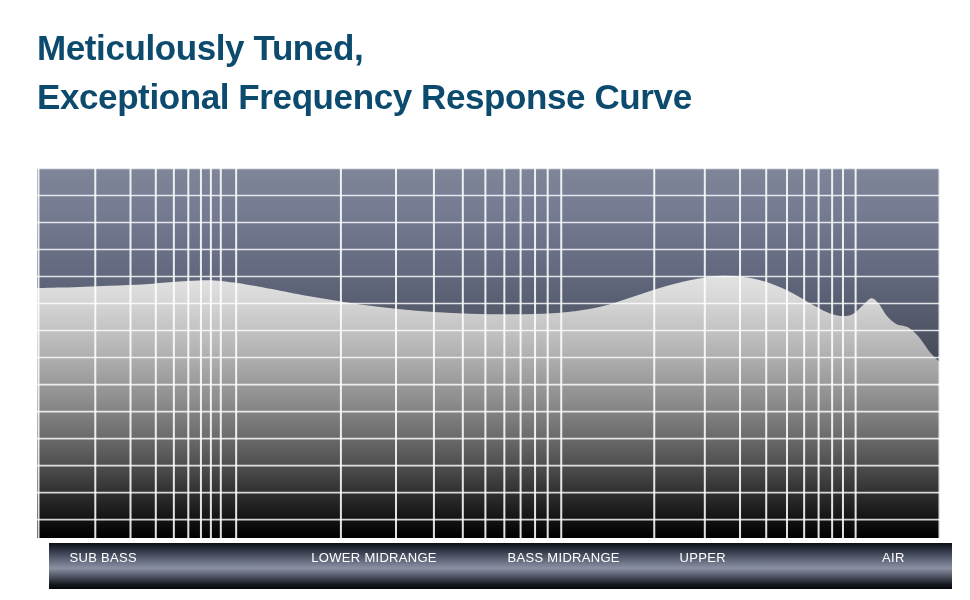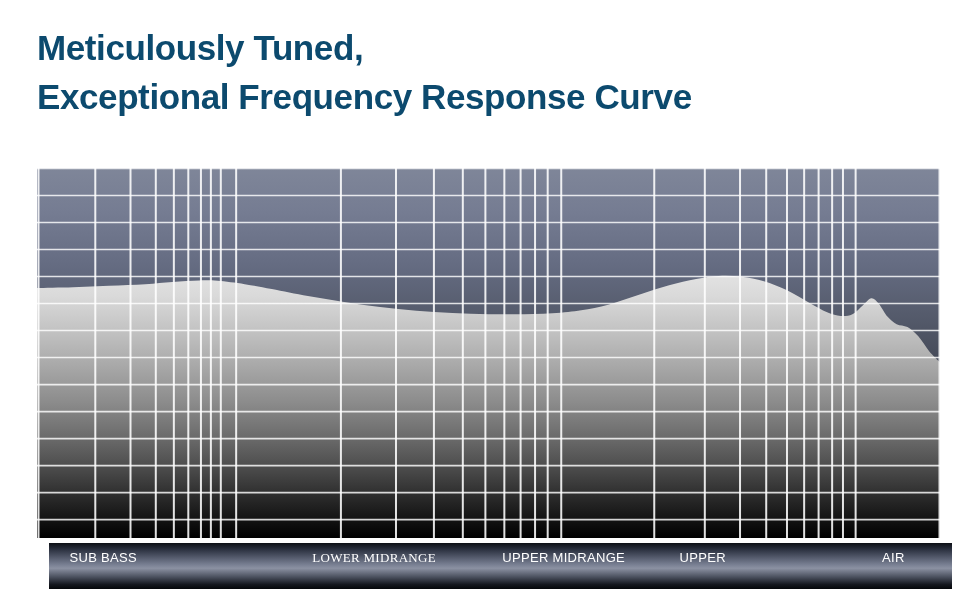--- a/index.html
+++ b/index.html
@@ -168,19 +168,19 @@
           <line x1="795.14" x2="795.14" y1="0" y2="370" stroke="#ffffff" stroke-width="2" stroke-opacity="0.88"></line>
           <line x1="805.976" x2="805.976" y1="0" y2="370" stroke="#ffffff" stroke-width="2" stroke-opacity="0.88"></line>
           <line x1="818.6179999999999" x2="818.6179999999999" y1="0" y2="370" stroke="#ffffff" stroke-width="2" stroke-opacity="0.88"></line>
           <line x1="902.5" x2="902.5" y1="0" y2="370" stroke="#ffffff" stroke-width="2" stroke-opacity="0.88"></line>
         </g>
     </svg>
   </div>
 
   <div id="band-bar">
       <div class="band-label" style="width: 200px; left: -45.82px;">SUB BASS</div>
-      <div class="band-label" style="width: 200px; left: 225.08px; font-family: Liberation Serif, serif;">LOWER MIDRANGE</div>
-      <div class="band-label" style="width: 200px; left: 414.71px;">UPPER MIDRANGE</div>
+      <div class="band-label" style="width: 200px; left: 225.08px;">LOWER MIDRANGE</div>
+      <div class="band-label" style="width: 200px; left: 414.71px;">BASS MIDRANGE</div>
       <div class="band-label" style="width: 200px; left: 553.772px;">UPPER</div>
       <div class="band-label" style="width: 200px; left: 744.305px;">AIR</div>
     </div>
 
 </div>
 
 </body></html>

